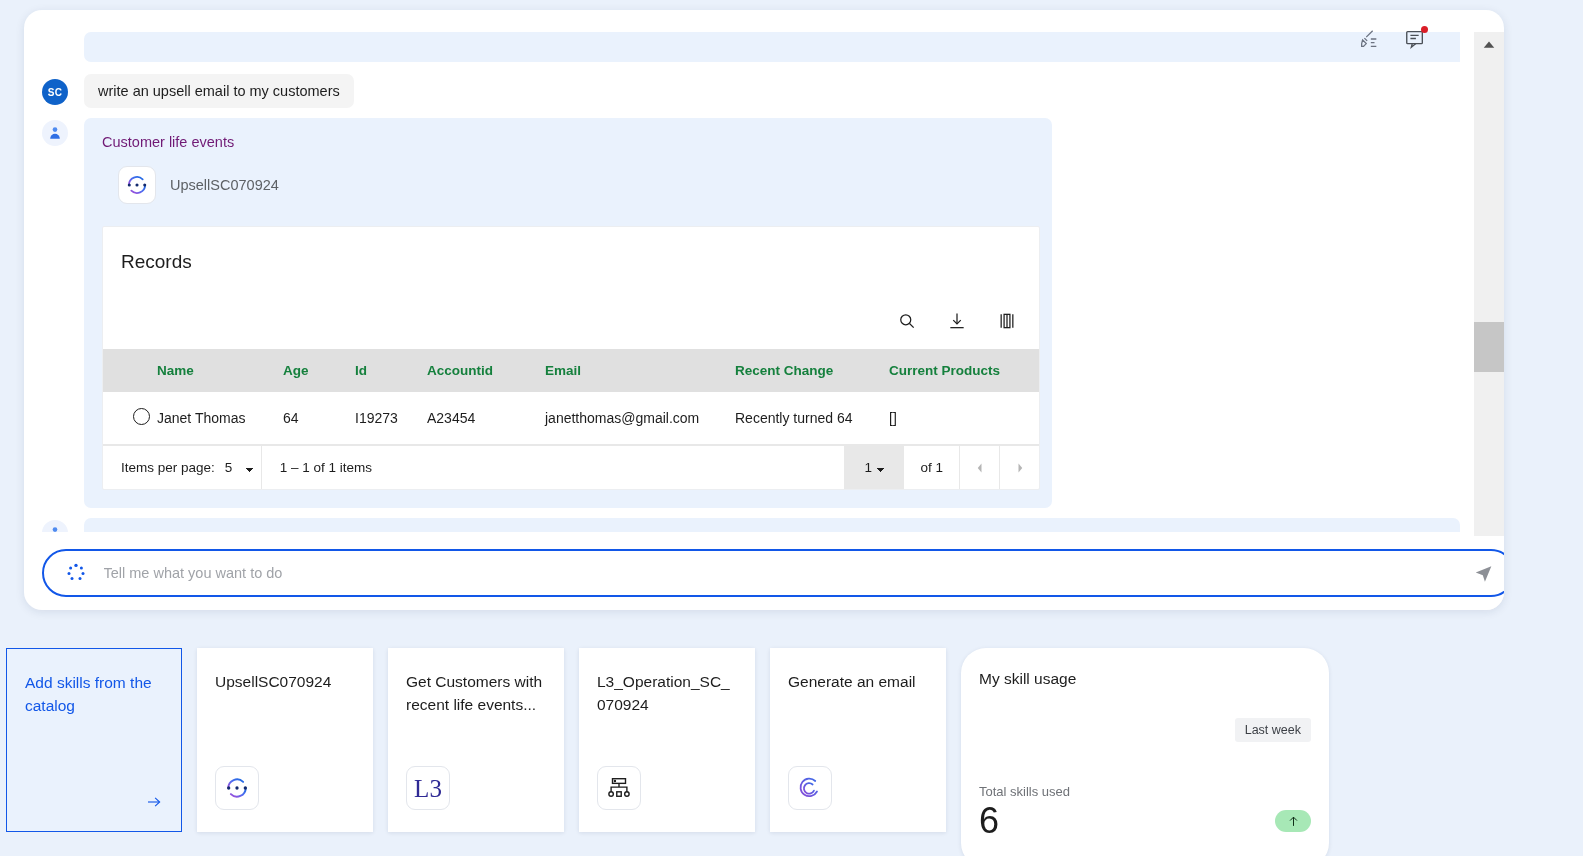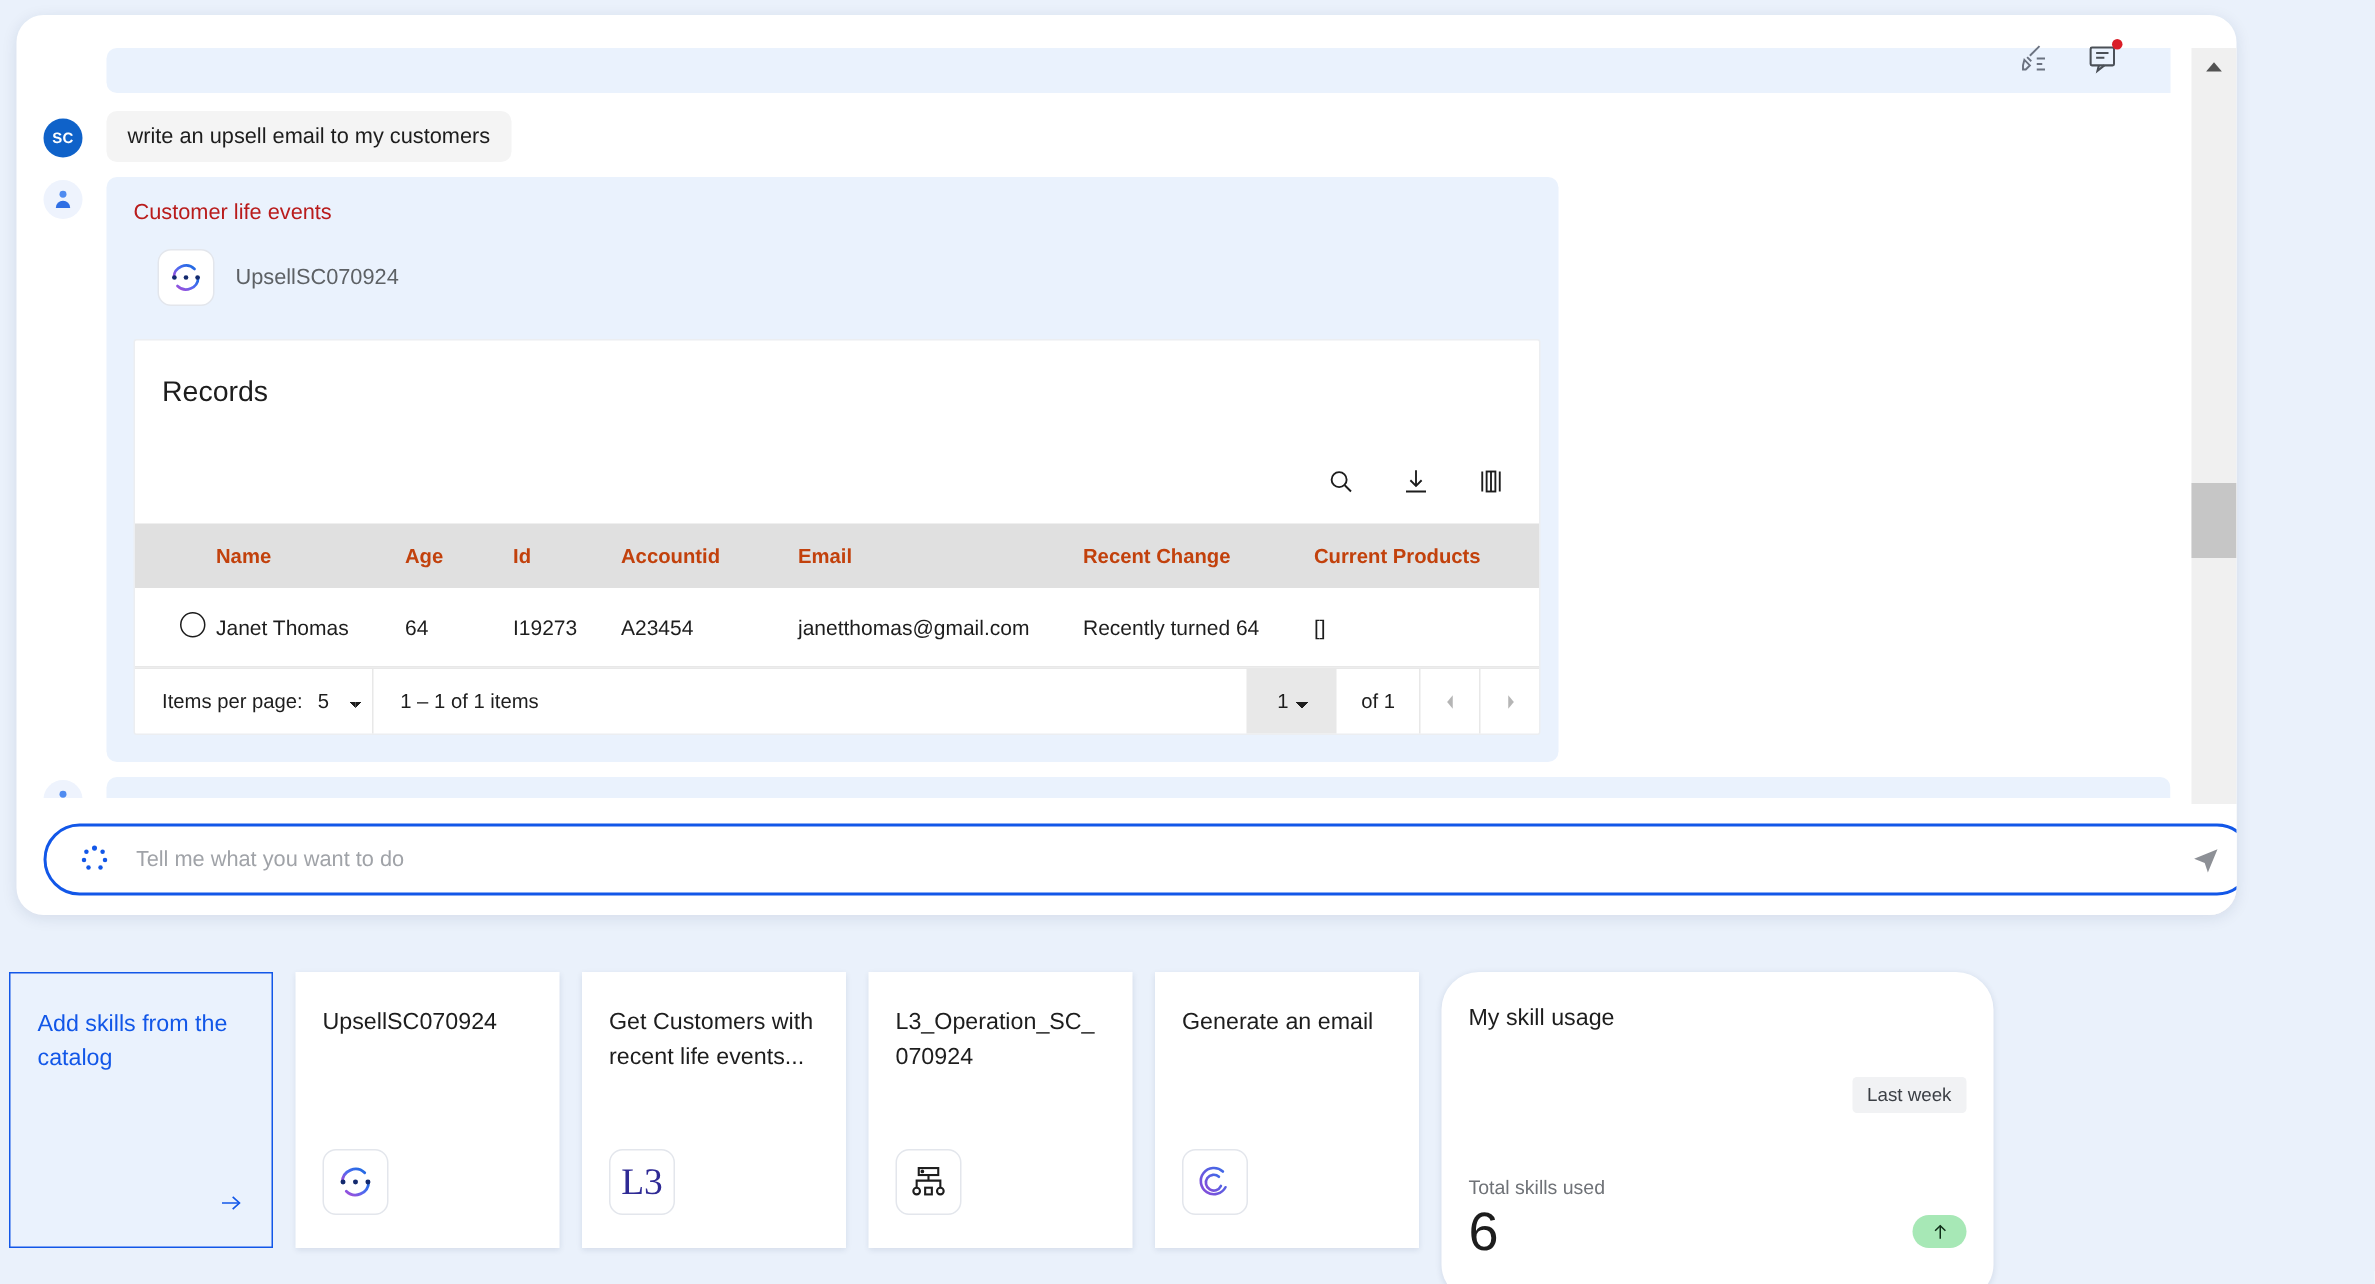--- a/index.html
+++ b/index.html
@@ -6,21 +6,21 @@
   html, body {
     width: 1583px; height: 856px;
     font-family: "Liberation Sans", sans-serif;
     background: #eaf1fb;
     overflow: hidden;
   }
 
   
   .assistant-panel {
     position: absolute;
-    left: 11px; top: 10px;
+    left: 24px; top: 10px;
     width: 1480px; height: 600px;
     background: #ffffff;
     border-radius: 18px;
     box-shadow: 0 2px 10px rgba(20,40,80,.10);
     overflow: hidden;
   }
 
   
   .panel-tools {
     position: absolute; right: 78px; top: 18px;
@@ -85,21 +85,21 @@
   .stub-bottom {
     margin-left: 16px;
     width: 1396px; height: 40px;
     background: #eaf2fd;
     border-radius: 7px 7px 0 0;
     overflow:hidden;
     padding: 16px 0 0 18px;
     font-size: 14.5px; color: #1d1d1d;
   }
 
-  .bot-title { font-size: 14.5px; color:#b91c1c; margin-bottom: 16px; }
+  .bot-title { font-size: 14.5px; color:#701a75; margin-bottom: 16px; }
 
   .skill-line { display:flex; align-items:center; gap: 14px; margin-left: 16px; }
   .skill-badge {
     width: 38px; height: 38px;
     border-radius: 9px; background:#fff;
     border: 1px solid #e3e6ec;
     display:flex; align-items:center; justify-content:center;
   }
   .skill-name { font-size: 14.5px; color:#5d6165; }
 
@@ -117,21 +117,21 @@
   }
   .table-toolbar {
     height: 56px; display:flex; align-items:center; justify-content:flex-end;
     gap: 30px; padding-right: 22px; margin-top: 20px;
   }
   .tb-ic { width:20px; height:20px; color:#1d1d1d; cursor:pointer; }
 
   table.records { width:100%; border-collapse: collapse; }
   table.records thead th {
     background:#e0e0e0; text-align:left;
-    font-size: 13.5px; font-weight: 700; color:#c2410c;
+    font-size: 13.5px; font-weight: 700; color:#15803d;
     padding: 14px 0; height: 42px;
   }
   table.records tbody td {
     font-size: 14px; color:#1d1d1d;
     padding: 16px 0; border-bottom: 1px solid #e8e8e8;
   }
   .col-sel   { width: 54px; padding-left: 18px !important; }
   .col-name  { width: 126px; }
   .col-age   { width: 72px; }
   .col-id    { width: 72px; }

